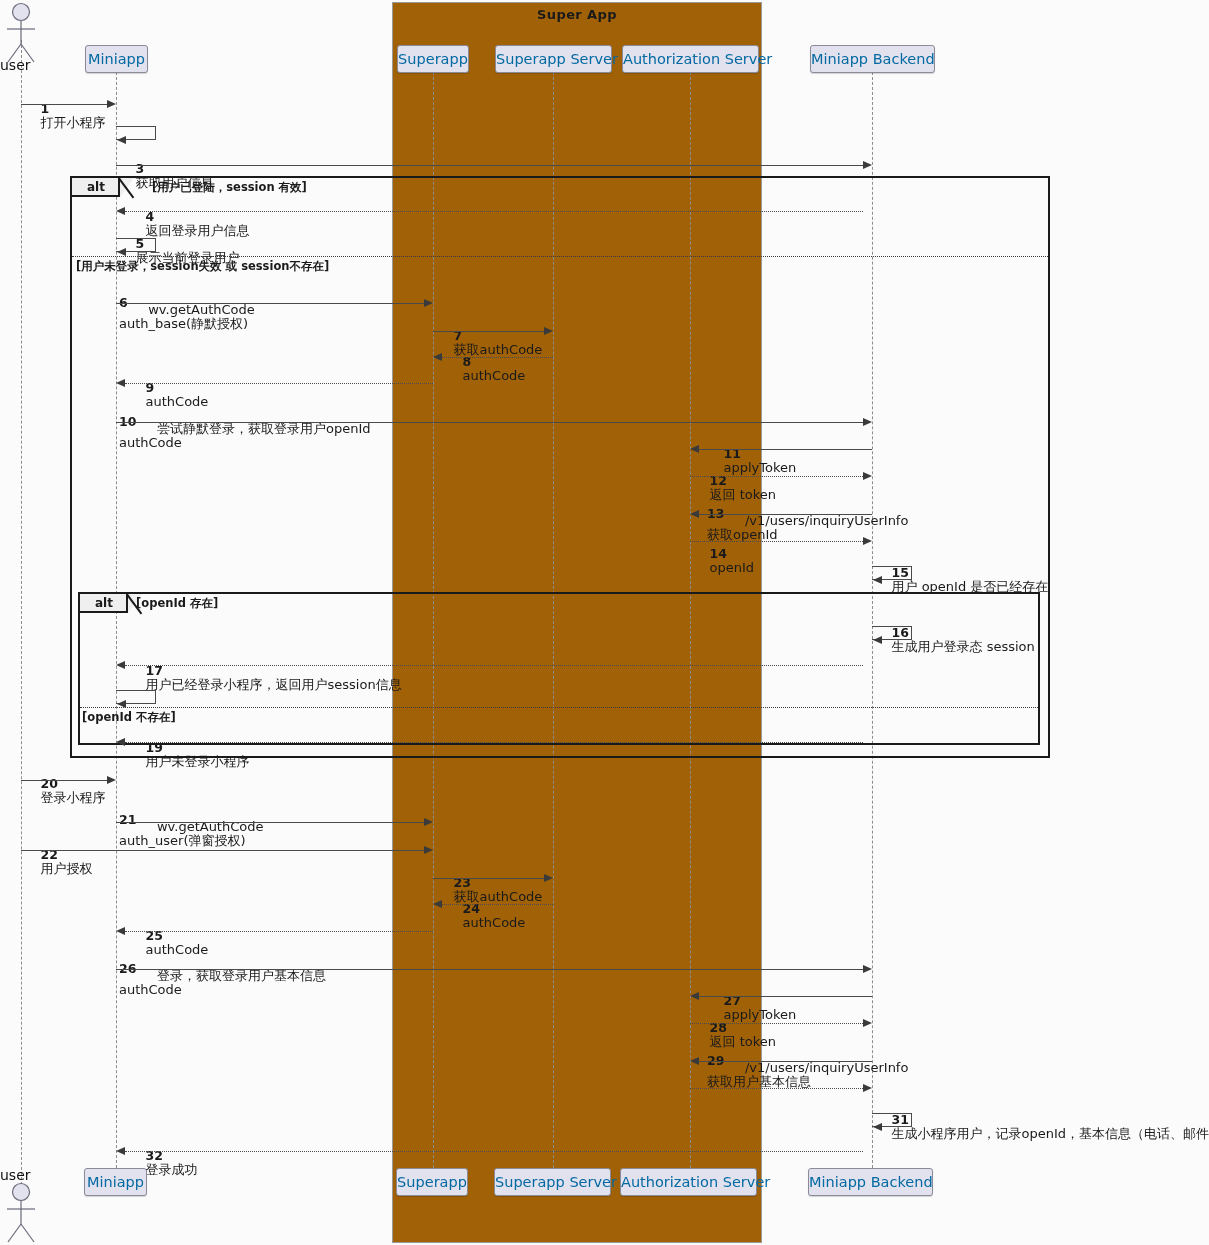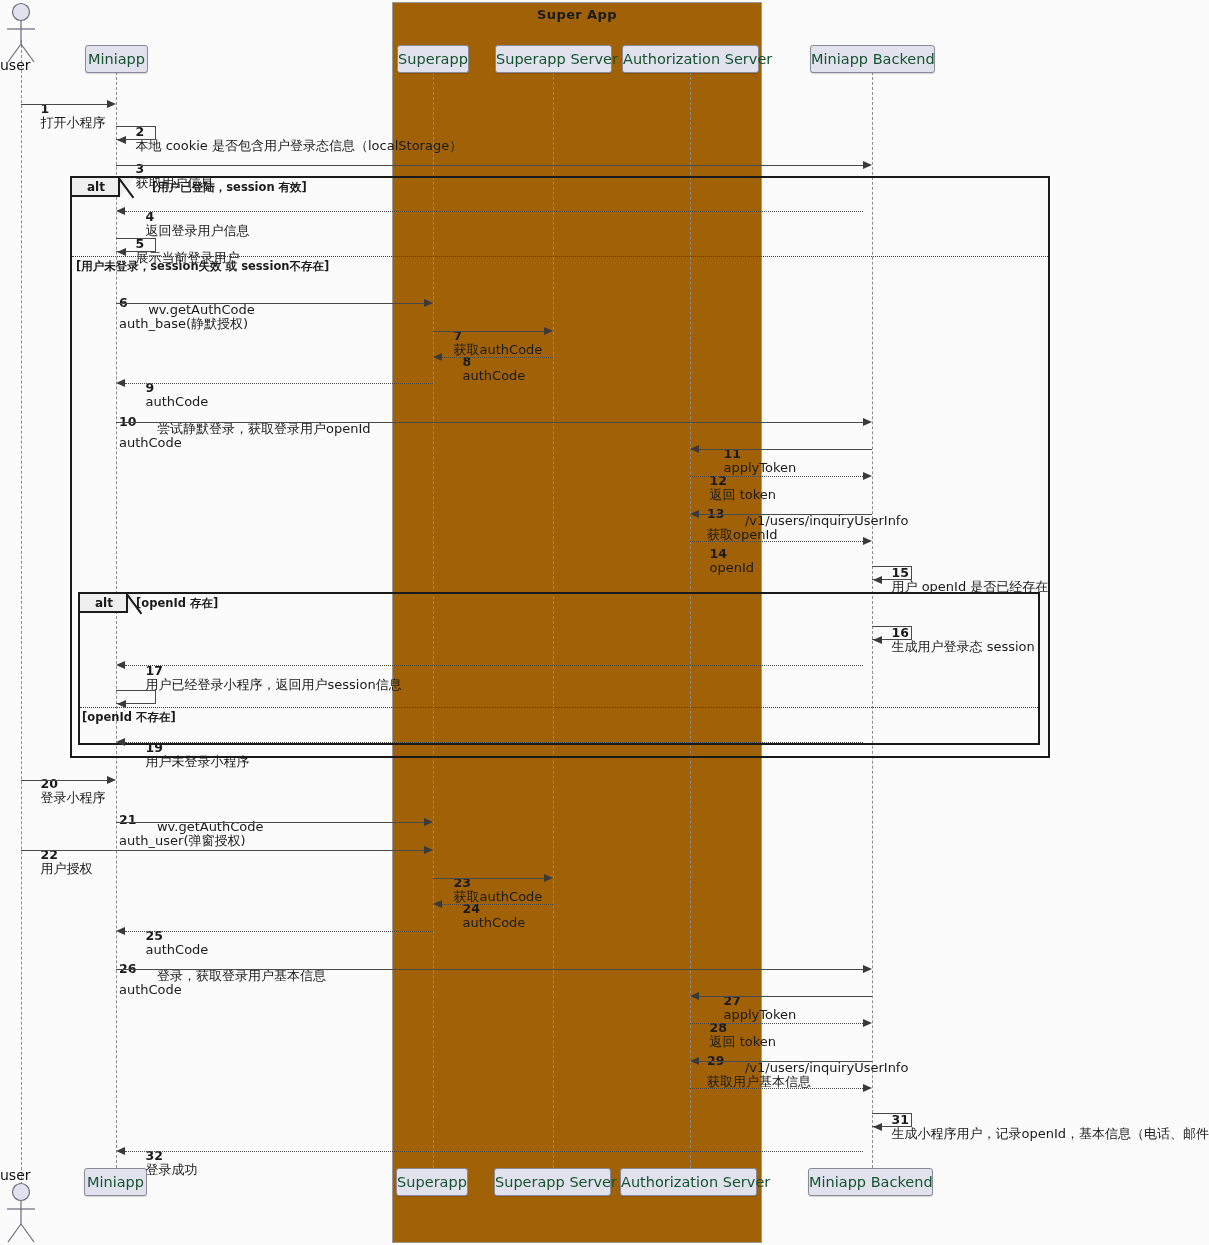--- a/index.html
+++ b/index.html
@@ -39,21 +39,21 @@
     border-left: 1px dashed #8d8d8d;
   }
   
   .participant {
     position: absolute;
     background: #e2e2ef;
     border: 1px solid #8a8a9a;
     border-radius: 3px;
     box-sizing: border-box;
     font-size: 14.5px;
-    color: #14532d;
+    color: #0369a1;
     text-align: center;
     line-height: 26px;
     height: 28px;
     white-space: nowrap;
     box-shadow: 0 1px 1px rgba(0,0,0,0.16);
   }
   
   .actor {
     position: absolute;
   }
@@ -205,24 +205,20 @@
   <div class="participant" style="left:620px; top:1168px; width:137px;">Authorization Server</div>
   <div class="participant" style="left:808px; top:1168px; width:125px;">Miniapp Backend</div>
 
   <div class="msg-label" style="left:24px; top:88px;">
     <span class="msg-num">1</span>
     <span>打开小程序</span>
   </div>
   <div class="msg-line" style="left:21px; top:104px; width:86px;"></div>
   <div class="arrow right" style="left:107px; top:100px;"></div>
 
-  <div class="msg-label" style="left:119px; top:111px;">
-    <span class="msg-num">2</span>
-    <span>本地 cookie 是否包含用户登录态信息（localStorage）</span>
-  </div>
   <div class="selfmsg" style="left:116px; top:126px; width:40px; height:14px;"></div>
   <div class="arrow left" style="left:117px; top:136px;"></div>
 
   <div class="msg-label" style="left:119px; top:148px;">
     <span class="msg-num">3</span>
     <span>获取用户信息</span>
   </div>
   <div class="msg-line" style="left:116px; top:165px; width:747px;"></div>
   <div class="arrow right" style="left:863px; top:161px;"></div>
 

